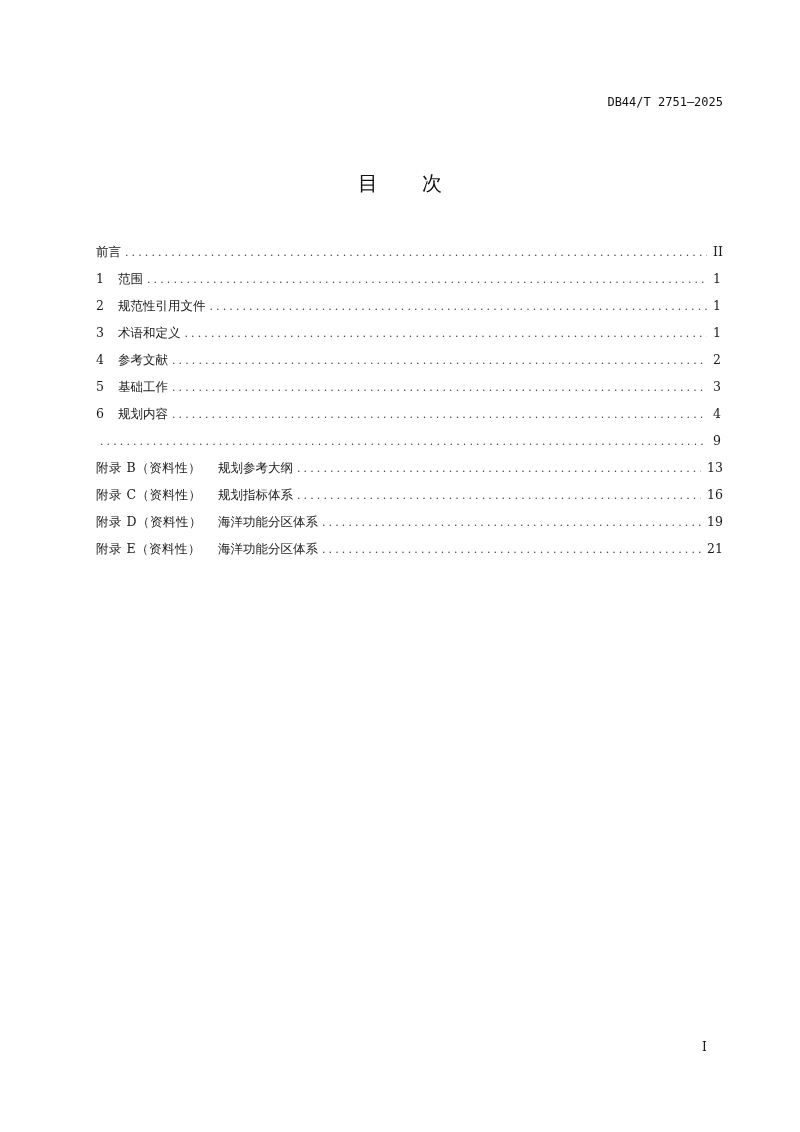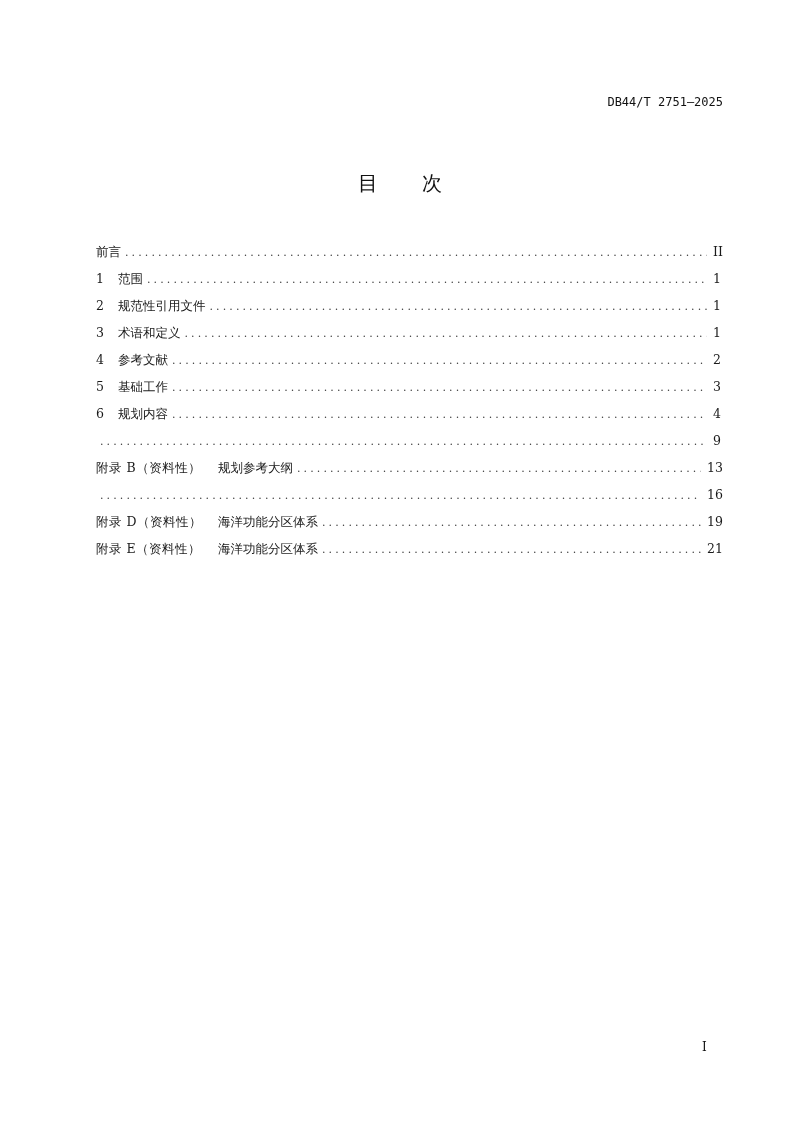--- a/index.html
+++ b/index.html
@@ -93,20 +93,24 @@
   </div>
   <div class="row">
     <span class="label">
         <span class="app-prefix">附录 B（资料性）</span>
         <span>规划参考大纲</span>
       </span>
     <span class="leader"></span>
     <span class="page">13</span>
   </div>
   <div class="row">
+    <span class="label">
+        <span class="app-prefix">附录 C（资料性）</span>
+        <span>规划指标体系</span>
+      </span>
     <span class="leader"></span>
     <span class="page">16</span>
   </div>
   <div class="row">
     <span class="label">
         <span class="app-prefix">附录 D（资料性）</span>
         <span>海洋功能分区体系</span>
       </span>
     <span class="leader"></span>
     <span class="page">19</span>

